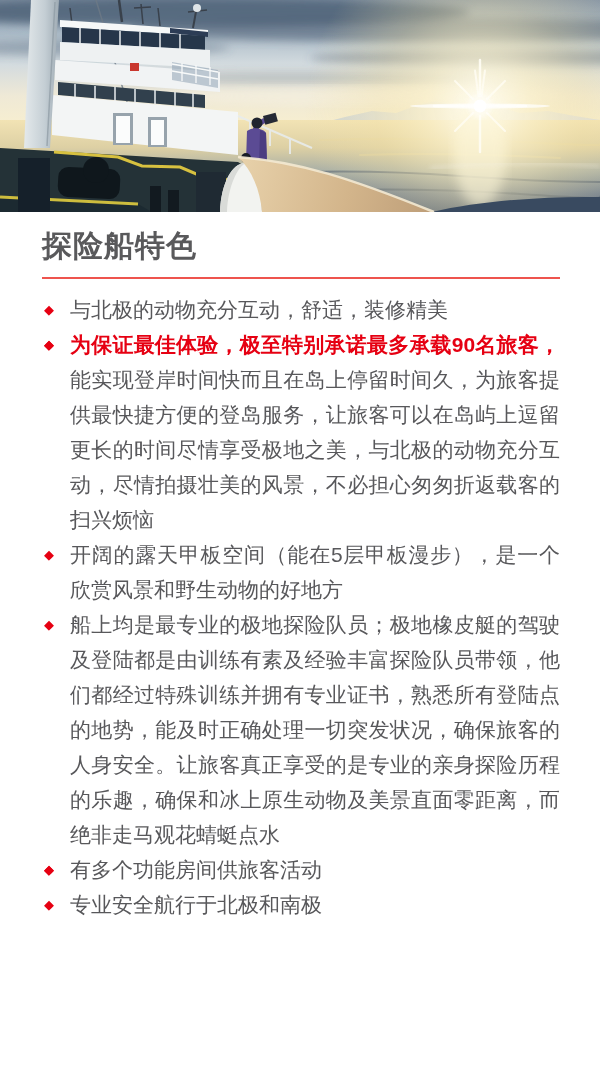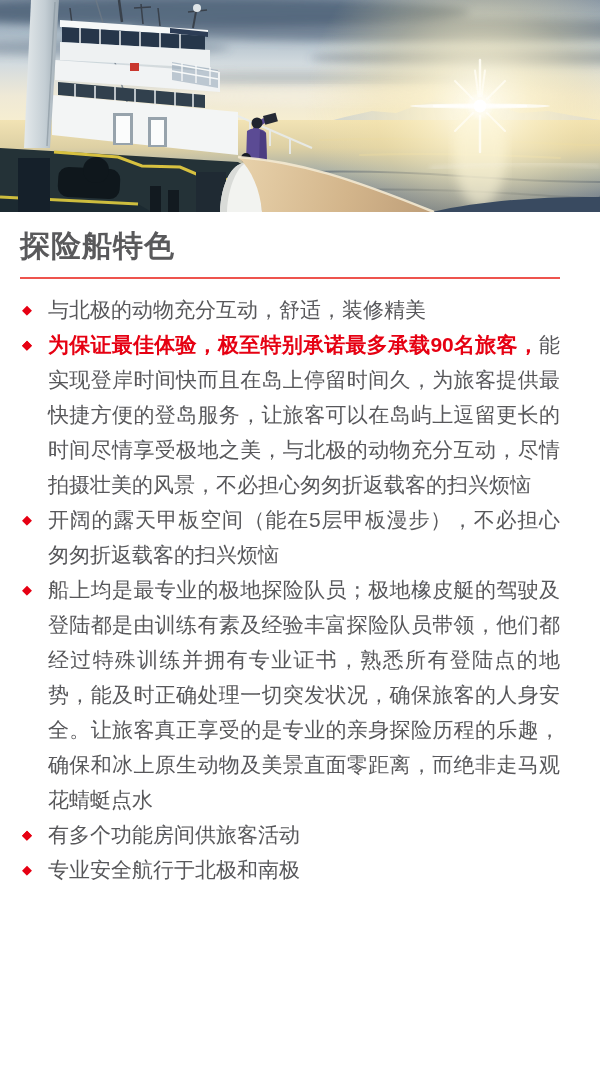--- a/index.html
+++ b/index.html
@@ -9,21 +9,21 @@
     --body-gray:#58585b;
   }
   *{box-sizing:border-box;}
   html,body{margin:0;padding:0;}
   body{
     width:600px;height:1067px;overflow:hidden;background:#ffffff;
     font-family:"Liberation Sans","DejaVu Sans",sans-serif;
   }
   .hero{width:600px;height:212px;display:block;background:#9fb0bf;}
   .hero svg{display:block;width:600px;height:212px;}
-  .content{padding:18px 40px 0 20px;}
+  .content{padding:18px 40px 0 42px;}
   .page-title{
     margin:0 0 15px 0;
     font-size:30px;line-height:32px;font-weight:700;
     letter-spacing:1px;color:var(--title-gray,#59595b);
   }
   .divider{height:2px;background:var(--divider-red,#ee544e);margin:0 0 13px 0;}
   ul.features{list-style:none;margin:0;padding:0;}
   ul.features li{
     position:relative;margin:0;padding:0 0 0 28px;
     font-size:21px;line-height:35px;color:var(--body-gray,#58585b);
@@ -260,21 +260,21 @@
     <li>
       <span class="bullet">◆</span><span class="lead"></span><span>与北极的动物充分互动，舒适，装修精美</span>
     </li>
     <li>
       <span class="bullet">◆</span><span class="lead"></span>
     </li>
     <li>
       <span class="bullet">◆</span><span class="lead">为保证最佳体验，极至特别承诺最多承载90名旅客，</span><span>能实现登岸时间快而且在岛上停留时间久，为旅客提供最快捷方便的登岛服务，让旅客可以在岛屿上逗留更长的时间尽情享受极地之美，与北极的动物充分互动，尽情拍摄壮美的风景，不必担心匆匆折返载客的扫兴烦恼</span>
     </li>
     <li>
-      <span class="bullet">◆</span><span class="lead"></span><span>开阔的露天甲板空间（能在5层甲板漫步），不必担心匆匆折返载客的扫兴烦恼</span>
+      <span class="bullet">◆</span><span class="lead"></span><span>开阔的露天甲板空间（能在5层甲板漫步），是一个欣赏风景和野生动物的好地方</span>
     </li>
     <li>
       <span class="bullet">◆</span><span class="lead"></span><span>船上均是最专业的极地探险队员；极地橡皮艇的驾驶及登陆都是由训练有素及经验丰富探险队员带领，他们都经过特殊训练并拥有专业证书，熟悉所有登陆点的地势，能及时正确处理一切突发状况，确保旅客的人身安全。让旅客真正享受的是专业的亲身探险历程的乐趣，确保和冰上原生动物及美景直面零距离，而绝非走马观花蜻蜓点水</span>
     </li>
     <li>
       <span class="bullet">◆</span><span class="lead"></span>
     </li>
     <li>
       <span class="bullet">◆</span><span class="lead"></span><span>有多个功能房间供旅客活动</span>
     </li>

